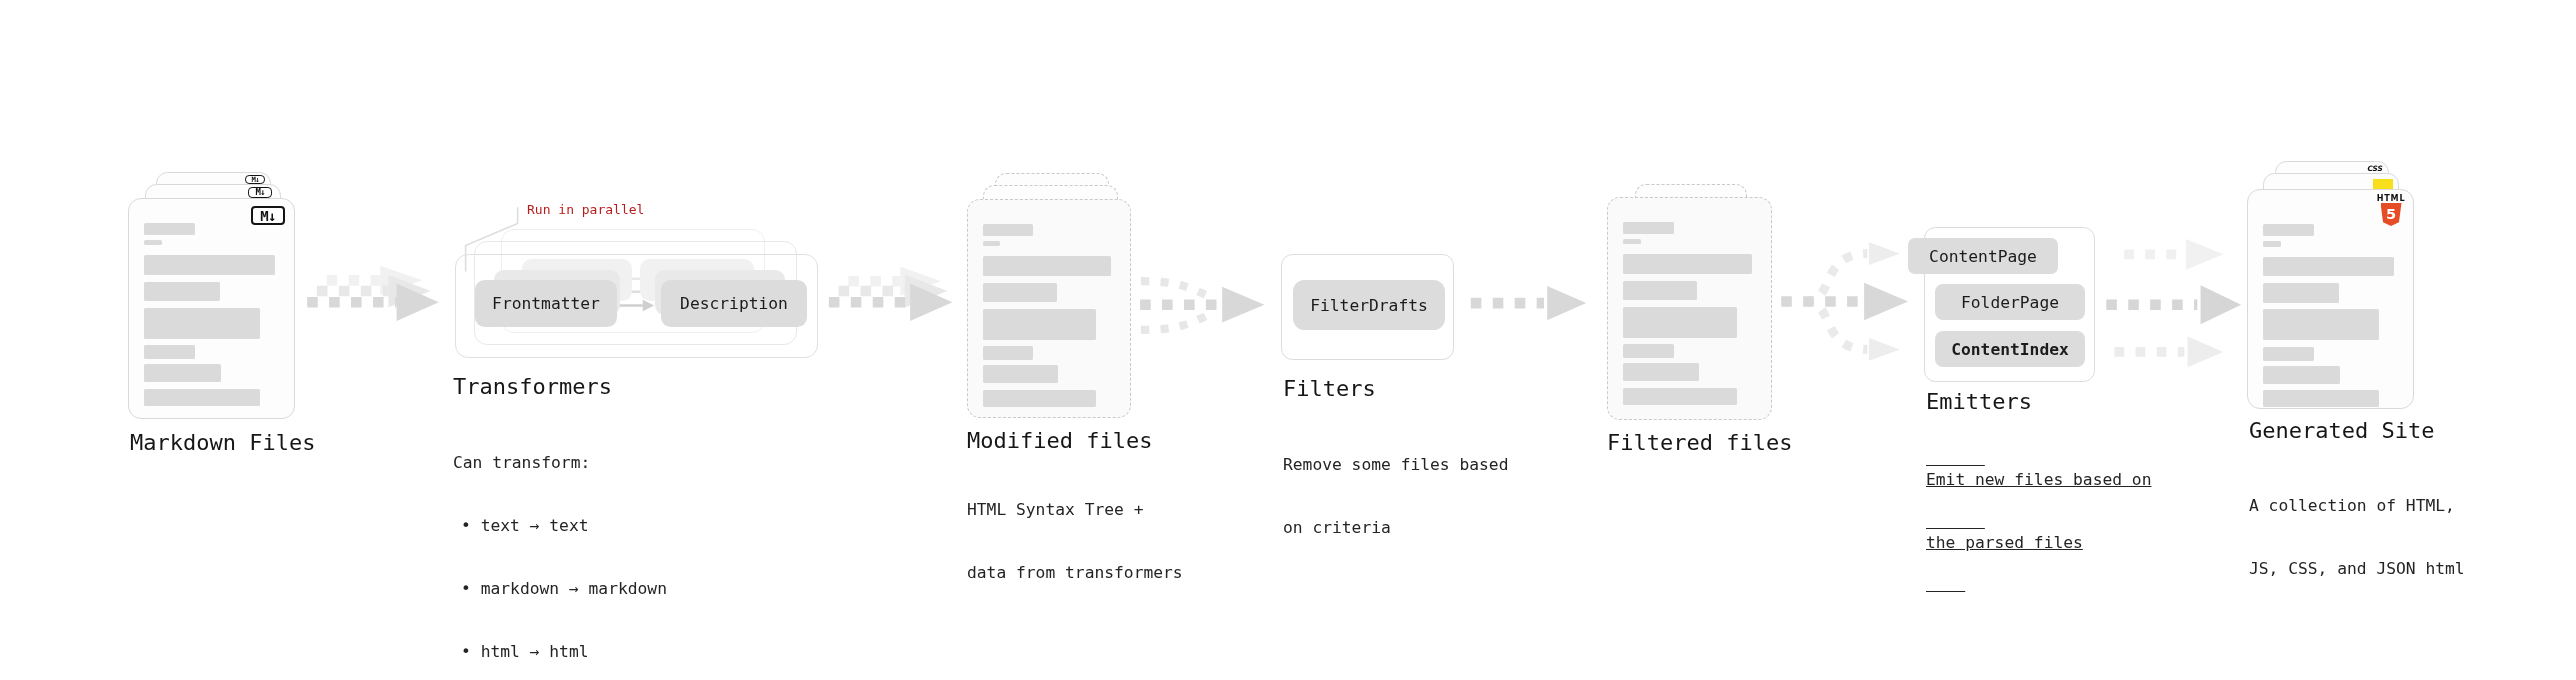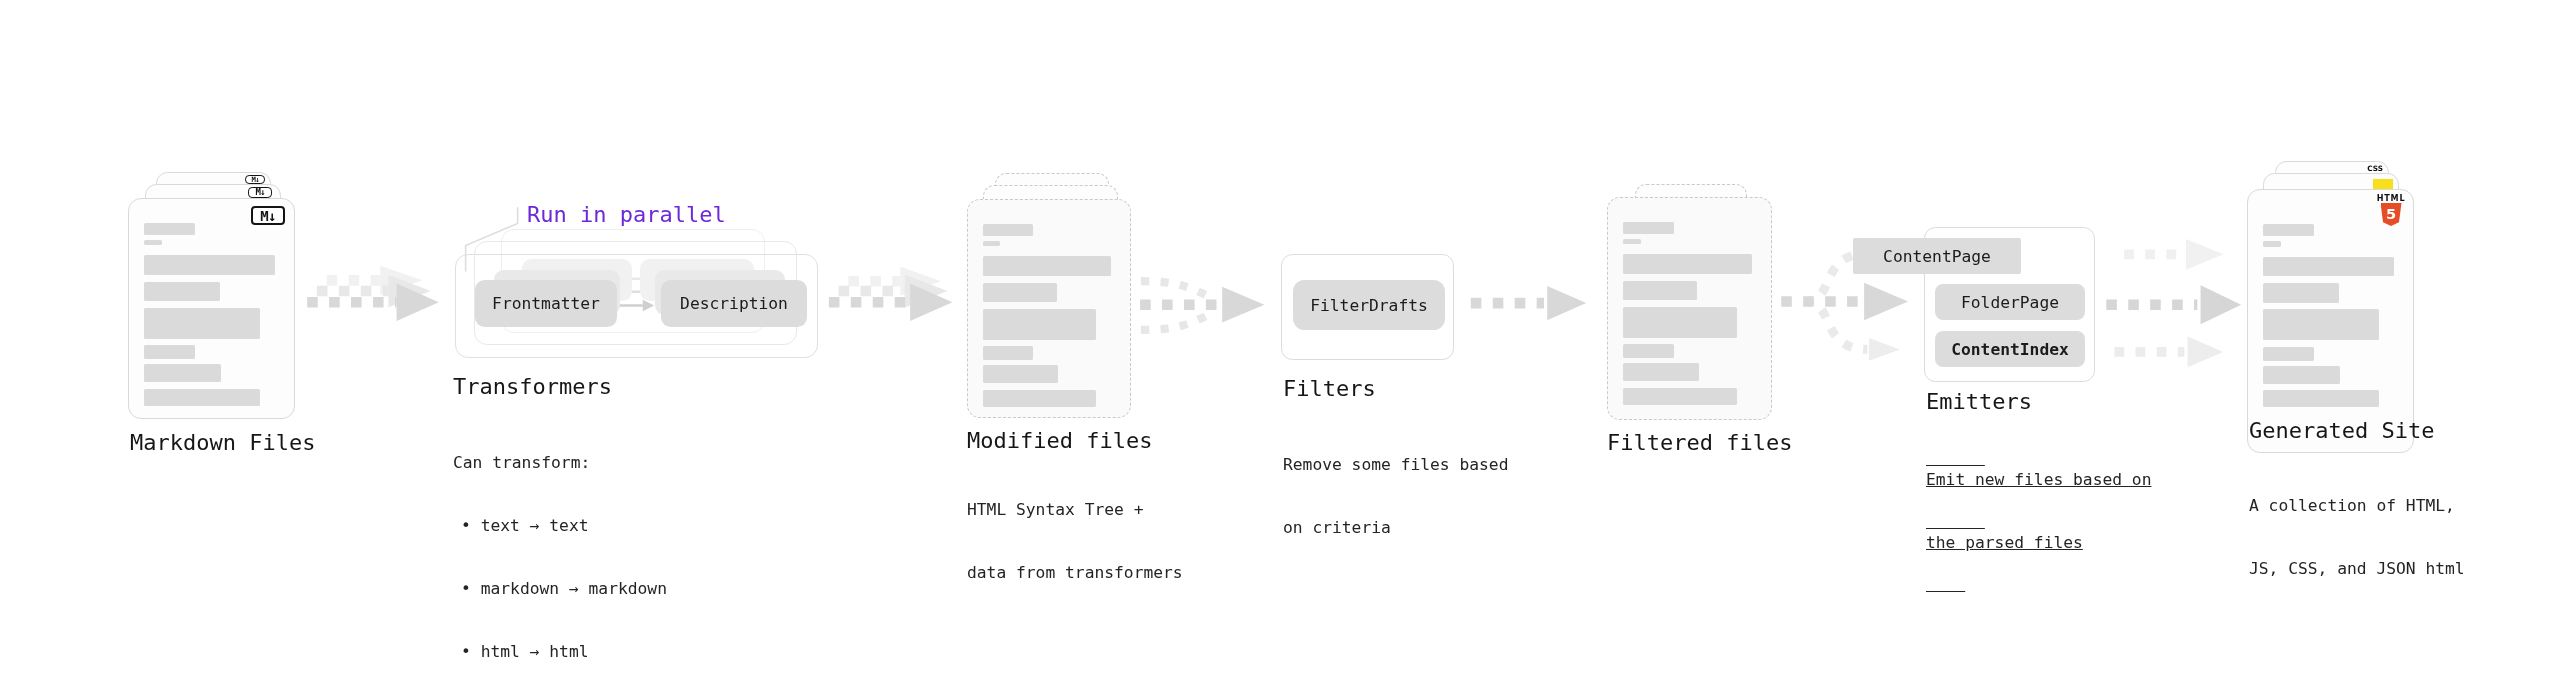--- a/index.html
+++ b/index.html
@@ -23,31 +23,31 @@
 
   
   .pill{position:absolute;background:#dcdcdc;border-radius:9.8px;display:flex;align-items:center;justify-content:center;
         font-size:16.3px;color:#1b1b1b;white-space:pre;}
   .ghost1{background:#e9e9e9;}
   .ghost2{background:#f1f1f1;}
 
   .title{position:absolute;font-size:22px;line-height:23px;color:#161616;white-space:pre;}
   .desc{position:absolute;font-size:16.3px;line-height:21px;color:#242424;white-space:pre;}
   .desc .bullet{margin-left:8.1px;}
-  .annotation{position:absolute;font-size:22px;color:#6d28d9;white-space:pre;}
+  .annotation{position:absolute;font-size:13px;color:#b91c1c;white-space:pre;}
 
   
   .html5{position:absolute;display:flex;flex-direction:column;align-items:center;}
   .html5 .word{font-size:8.1px;font-weight:bold;color:#111;letter-spacing:0.8px;line-height:8.1px;font-family:"DejaVu Sans","Liberation Sans",sans-serif;}
   .html5 .shield{width:21px;height:23px;margin-top:0.8px;background:#e44d26;
                  clip-path:polygon(0 0,100% 0,88% 84%,50% 100%,12% 84%);
                  display:flex;align-items:center;justify-content:center;
                  color:#ffffff;font-weight:bold;font-size:14.6px;line-height:14.6px;font-family:"DejaVu Sans","Liberation Sans",sans-serif;}
   .cssbadge{position:absolute;display:flex;flex-direction:column;align-items:center;}
-  .cssbadge .word{font-size:7.3px;font-weight:bold;color:#111;line-height:7.3px;font-family:"DejaVu Sans","Liberation Sans",sans-serif;}
+  .cssbadge .word{font-size:7.3px;font-weight:bold;color:#111;line-height:7.3px;font-family:"DejaVu Sans","Liberation Sans",sans-serif;font-style:italic;}
   .cssbadge .bar-blue{width:16.3px;height:3.3px;background:#2962ff;margin-top:0.8px;}
   .jsbadge{position:absolute;background:#f7df1e;}
 </style>
 </head>
 <body>
 
 <div id="canvas">
 
   <svg class="arrows" width="2576" height="681" viewBox="0 0 3170 838">
 
@@ -202,41 +202,41 @@
           <div class="bar" style="height: 14px; width: 38%; margin-top: 6.5px;"></div>
           <div class="bar" style="height: 18px; width: 57%; margin-top: 4.9px;"></div>
           <div class="bar" style="height: 17px; width: 86%; margin-top: 6.5px;"></div>
         </div>
     </div>
     <div class="title" style="left:1607px;top:431px;">Filtered files</div>
   </div>
 
   <div>
     <div class="obox" style="left:1924px;top:227px;width:171px;height:155px;border-color:#dcdcdc;border-radius:11.4px;"></div>
-    <div class="pill" style="left:1853px;top:238px;width:168px;height:36px;border-radius:2px;">ContentPage</div>
+    <div class="pill" style="left:1908px;top:238px;width:150px;height:36px;border-radius:7px;">ContentPage</div>
     <div class="pill" style="left:1935px;top:284px;width:150px;height:36px;border-radius:8.1px;">FolderPage</div>
     <div class="pill" style="left:1935px;top:331px;width:150px;height:36px;border-radius:8.1px;font-weight:bold;">ContentIndex</div>
     <div class="title" style="left:1926px;top:390px;">Emitters</div>
     <div class="desc" style="left:1926px;top:427px;text-decoration:underline;">
       <div>Emit new files based on</div>
       <div>the parsed files</div>
     </div>
   </div>
 
   <div>
     <div class="card peek" style="left:2275px;top:161px;width:114px;height:37px;">
       <div class="cssbadge" style="left:91px;top:3.3px;">
         <div class="word">CSS</div>
         <div class="bar-blue"></div>
       </div>
     </div>
     <div class="card peek" style="left:2263px;top:173px;width:136px;height:41px;">
       <div class="jsbadge" style="left:109px;top:4.9px;width:19.5px;height:10.6px;"></div>
     </div>
-    <div class="card" style="left:2247px;top:189px;width:167px;height:264px;">
+    <div class="card" style="left:2247px;top:189px;width:167px;height:220px;">
       <div class="html5" style="right:9.8px;top:4.1px;width:24.4px;">
         <div class="word">HTML</div>
         <div class="shield">
             <span>5</span>
           </div>
       </div>
       <div class="skel" style="top:34px;">
           <div class="bar" style="height: 12.2px; width: 38%; margin-top: 0px;"></div>
           <div class="bar" style="height: 5.7px; width: 13%; margin-top: 4.9px;"></div>
           <div class="bar" style="height: 19.5px; width: 97%; margin-top: 9.8px;"></div>

